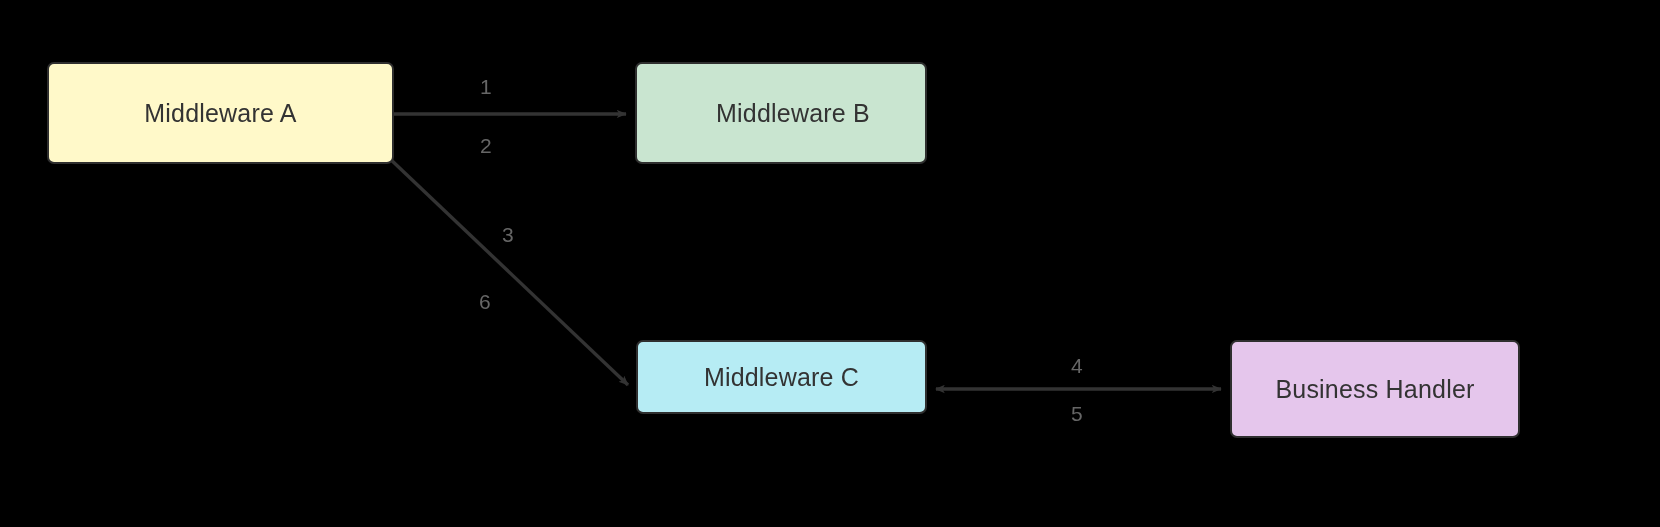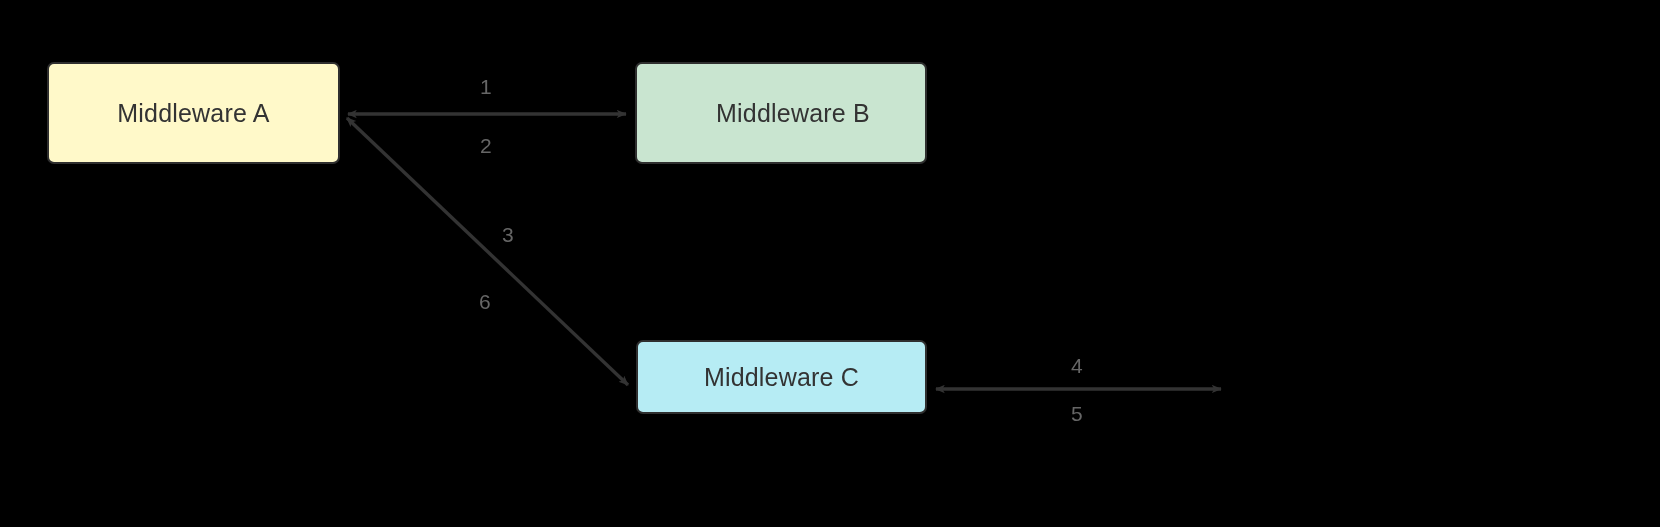--- a/index.html
+++ b/index.html
@@ -38,21 +38,21 @@
     justify-content: center;
     text-align: center;
     font-size: 25px;
     font-family: "Liberation Sans", sans-serif;
     color: #333333;
     letter-spacing: 0.2px;
     line-height: 1;
     z-index: 3;
   }
   #node-mw-a {
-    left: 47px;  top: 62px;  width: 293px; height: 102px;
+    left: 47px;  top: 62px;  width: 347px; height: 102px;
     background: #fff9c9;
   }
   #node-mw-b {
     left: 635px; top: 62px;  width: 292px; height: 102px;
     background: #c9e5d0;
     padding-left: 24px;
   }
   #node-mw-c {
     left: 636px; top: 340px; width: 291px; height: 74px;
     background: #b6ecf4;
@@ -110,20 +110,23 @@
   </div>
 
   <div class="node" id="node-mw-b">
     <span>Middleware B</span>
   </div>
 
   <div class="node" id="node-mw-c">
     <span>Middleware C</span>
   </div>
 
+  <div class="node" id="node-biz-handler">
+    <span>Business Handler</span>
+  </div>
 
   <div class="edge-label" id="label-ab-1">1</div>
 
   <div class="edge-label" id="label-ab-2">2</div>
 
   <div class="edge-label" id="label-ac-3">3</div>
 
   <div class="edge-label" id="label-ac-6">6</div>
 
   <div class="edge-label" id="label-cb-4">4</div>

